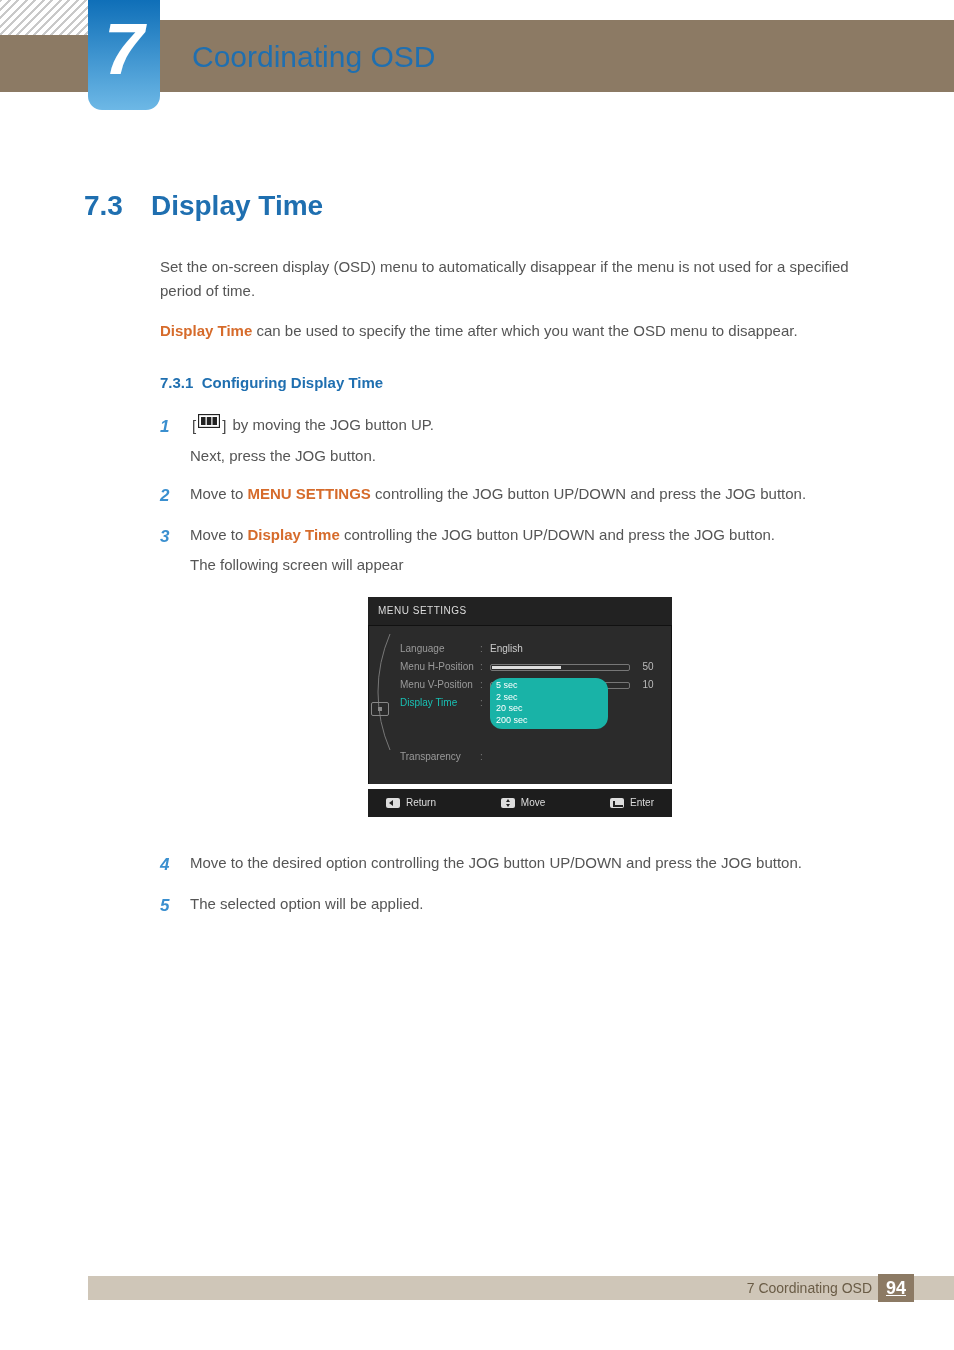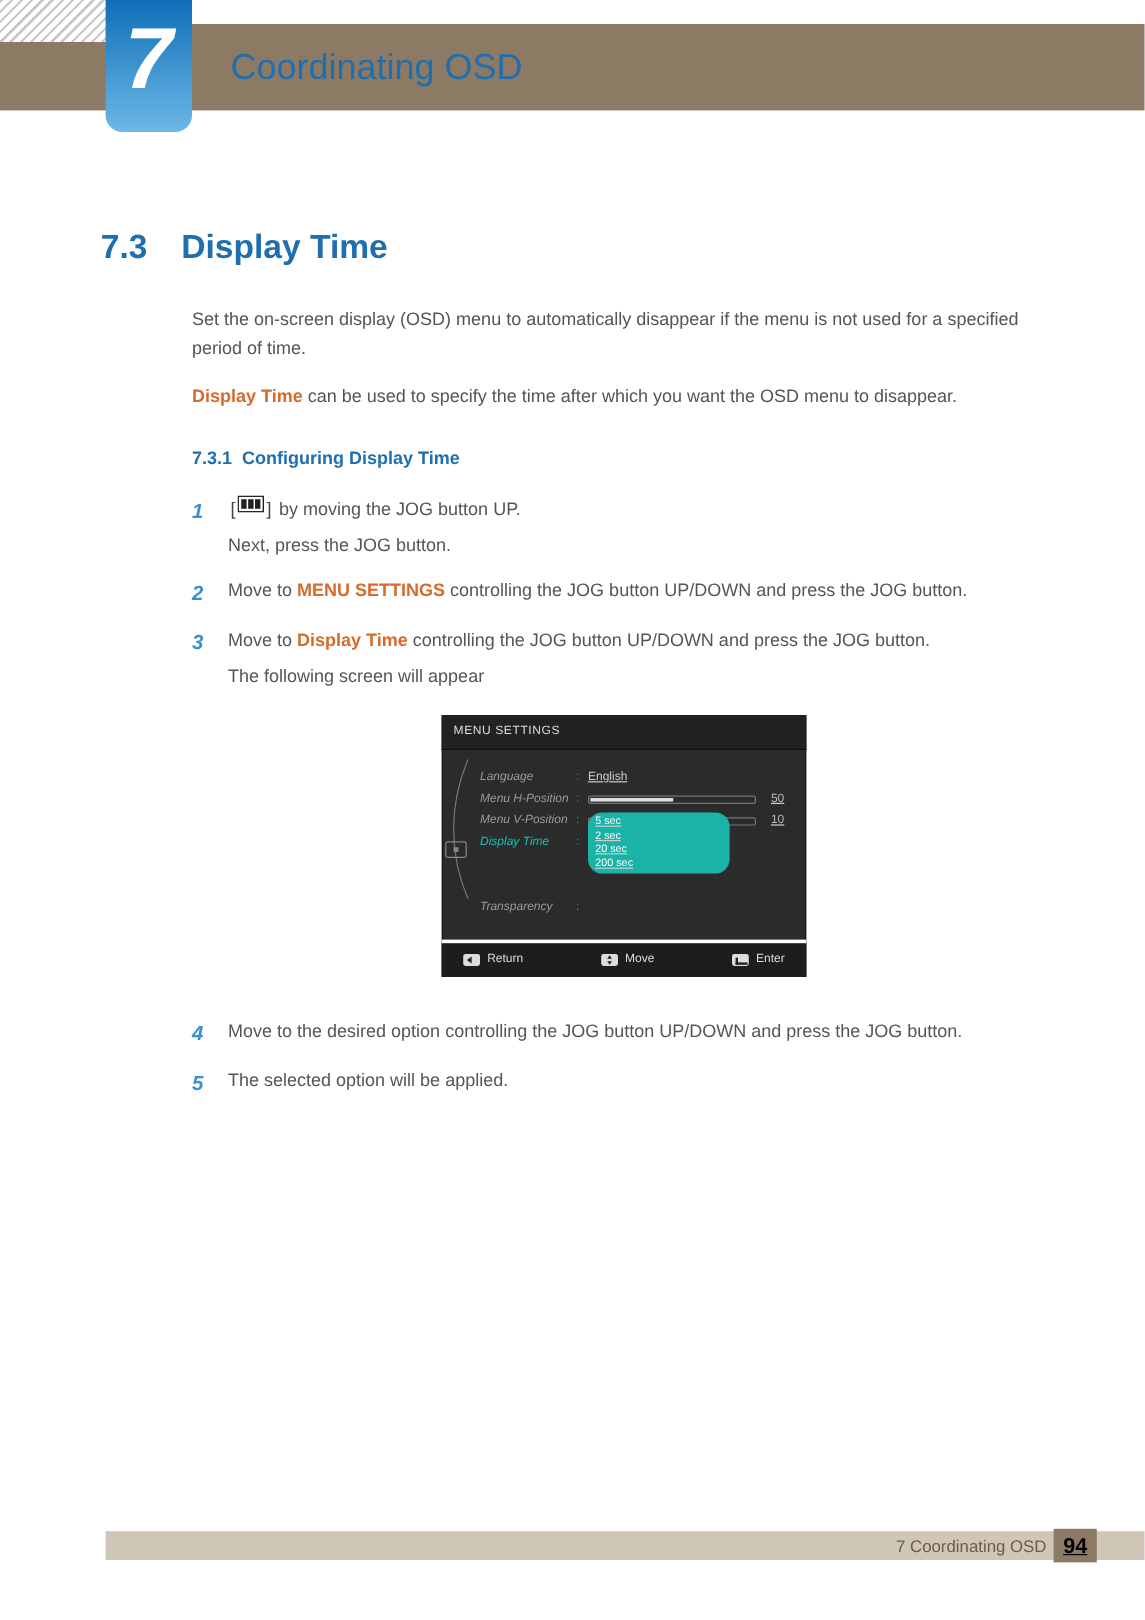--- a/index.html
+++ b/index.html
@@ -40,41 +40,41 @@
 
   
   .osd-wrap { display:flex; justify-content:center; margin:20px 0 20px -30px; }
   .osd { width:304px; background:#2b2b2b; color:#ccc; font-size:10px; box-shadow:0 0 0 1px #111 inset; }
   .osd-title { background:#222; color:#ddd; padding:6px 10px; font-size:10px; letter-spacing:0.5px; border-bottom:1px solid #111; }
   .osd-body { position:relative; padding:14px 12px 18px 12px; min-height:120px; }
   .osd-curve { position:absolute; left:8px; top:6px; bottom:6px; width:16px; }
   .osd-left-icon { position:absolute; left:3px; top:76px; width:18px; height:14px; border:1px solid #888; border-radius:2px; display:flex; align-items:center; justify-content:center; }
   .osd-left-icon .dot { width:4px; height:4px; background:#888; }
   .osd-row { display:flex; align-items:center; height:18px; }
-  .osd-lbl { width:100px; padding-left:20px; color:#9a9a9a;font-style:italic; }
+  .osd-lbl { width:100px; padding-left:20px; color:#9a9a9a; }
   .osd-lbl.active { color:#19c0b4; }
   .osd-colon { width:10px; color:#777; }
-  .osd-val { flex:1; display:flex; align-items:center; gap:6px;text-decoration:underline; }
+  .osd-val { flex:1; display:flex; align-items:center; gap:6px; }
   .slider { flex:1; height:7px; border:1px solid #777; border-radius:2px; background:#2b2b2b; position:relative; }
   .slider .fill { position:absolute; left:1px; top:1px; bottom:1px; background:#ddd; }
   .slider-num { width:24px; text-align:center; color:#bbb; }
   .dropdown { position:relative; background:#19b3a7; color:#fff; padding:2px 6px; border-radius:12px; width:118px; font-size:9px; line-height:1.3; }
   .dropdown .opt { display:block; }
-  .osd-footer { display:flex; justify-content:space-between; align-items:center; padding:6px 18px; background:#1d1d1d; border-top:3px solid #ffffff; font-size:10px; color:#ddd; }
+  .osd-footer { display:flex; justify-content:space-between; align-items:center; padding:6px 18px; background:#1d1d1d; border-top:5px solid #ffffff; font-size:10px; color:#ddd; }
   .osd-footer .fbtn { display:flex; align-items:center; gap:6px; }
   .fkey { width:14px; height:10px; background:#ddd; border-radius:2px; display:inline-block; position:relative; }
   .fkey.left::after { content:""; position:absolute; left:3px; top:2px; border-top:3px solid transparent; border-bottom:3px solid transparent; border-right:4px solid #222; }
   .fkey.updown::before { content:""; position:absolute; left:5px; top:1px; border-left:2px solid transparent; border-right:2px solid transparent; border-bottom:3px solid #222; }
   .fkey.updown::after { content:""; position:absolute; left:5px; bottom:1px; border-left:2px solid transparent; border-right:2px solid transparent; border-top:3px solid #222; }
   .fkey.enter::after { content:""; position:absolute; left:3px; top:3px; width:8px; height:4px; border-left:2px solid #222; border-bottom:2px solid #222; }
 
   
   .footer-bar { position:absolute; left:88px; right:0; bottom:50px; height:24px; background:#cfc6b8; }
   .footer-text { position:absolute; right:82px; bottom:54px; font-size:14px; color:#6a5c46; }
-  .page-num-box { position:absolute; right:40px; bottom:48px; width:36px; height:28px; background:#8c7a64; color:#000000; display:flex; align-items:center; justify-content:center; font-size:18px; font-weight:600;text-decoration:underline; }
+  .page-num-box { position:absolute; right:40px; bottom:48px; width:36px; height:28px; background:#8c7a64; color:#ffffff; display:flex; align-items:center; justify-content:center; font-size:18px; font-weight:600;text-decoration:underline; }
 </style>
 </head>
 <body>
 <div class="page">
 
   <div class="header-strip"></div>
   <div class="hatch"></div>
   <div class="chapter-badge">
     <span>7</span>
   </div>

